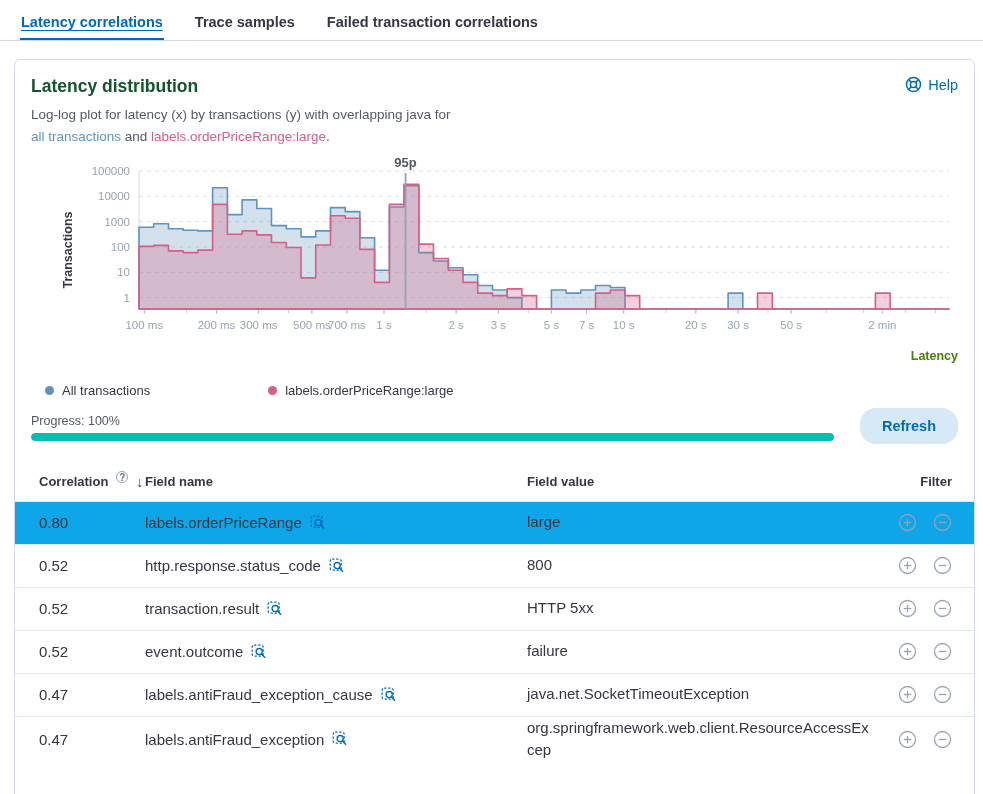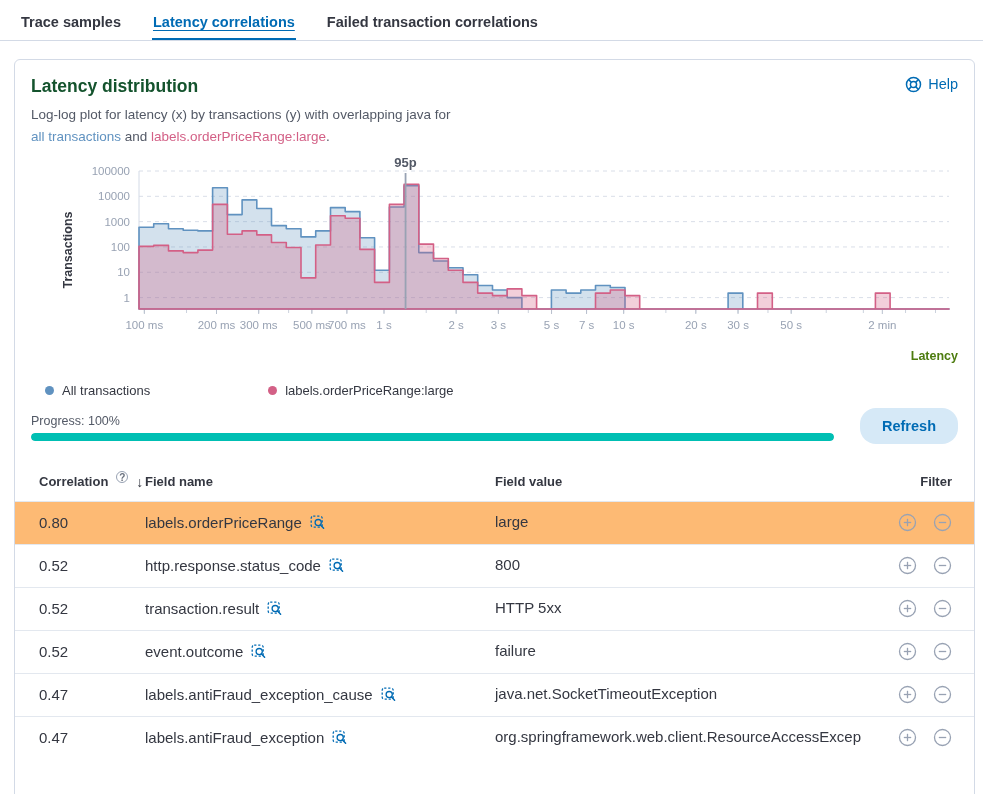--- a/index.html
+++ b/index.html
@@ -9,21 +9,21 @@
   
   .tabs { display:flex; gap:30px; padding:6px 20px 0 20px; border-bottom:1px solid #D3DAE6; }
   .tab { font-size:14.5px; font-weight:700; padding:8px 1px 10px 1px; cursor:pointer; color:#343741; }
   .tab.active { color:#006BB4; border-bottom:2.5px solid #006BB4; padding-bottom:7.5px; text-decoration:underline; text-underline-offset:3px; text-decoration-thickness:0; }
 
   
   .card { margin:18px 8px 0 14px; border:1px solid #D3DAE6; border-radius:6px;
           padding:16px 16px 0 16px; height:760px; }
   .card-head { display:flex; justify-content:space-between; align-items:flex-start; }
   .card-title { font-size:17.5px; font-weight:700; color:#14532d; }
-  .help-link { display:flex; align-items:flex-start; gap:6px; color:#006BB4; font-size:14.5px; cursor:pointer; }
+  .help-link { display:flex; align-items:center; gap:6px; color:#006BB4; font-size:14.5px; cursor:pointer; }
   .subtitle { margin-top:7px; font-size:13.5px; line-height:1.6; color:#535966; }
   .subtitle .lnk-all { color:#6092C0; cursor:pointer; }
   .subtitle .lnk-term { color:#D36086; cursor:pointer; }
 
   
   .chart-wrap { position:relative; margin-top:10px; padding-left:26px; }
   .y-axis-title { position:absolute; left:-18px; top:86px; transform:rotate(-90deg);
      font-size:12.5px; font-weight:700; color:#343741; width:110px; text-align:center; }
   .x-axis-title { text-align:right; font-size:12.5px; font-weight:700; color:#4d7c0f; margin:2px 0 0 60px; }
   .legend { display:flex; gap:118px; margin:20px 0 0 14px; }
@@ -38,40 +38,40 @@
   .progress-track { height:8px; border-radius:5px; background:#E9EDF3; overflow:hidden; }
   .progress-fill { height:100%; border-radius:5px; background:#00BFB3; }
   .refresh-btn { margin-left:26px; margin-bottom:-3px; background:#D6E9F7; color:#006BB4; font-weight:700;
      font-size:14.5px; border:none; border-radius:16px; padding:10px 22px; cursor:pointer;
      font-family:"Liberation Sans", sans-serif; }
 
   
   .table { margin:22px -16px 0 -16px; }
   .t-head { display:flex; align-items:center; padding:9px 16px; font-size:13px; font-weight:700; }
   .t-row { display:flex; align-items:center; padding:0 16px; border-top:1px solid #E3E8EF; font-size:15px; min-height:43px; }
-  .t-row.selected { background:#fdba74; }
+  .t-row.selected { background:#0ea5e9; }
   .c-corr { width:114px; padding-left:8px; }
-  .c-name { width:350px; display:flex; align-items:center; gap:8px; }
+  .c-name { width:382px; display:flex; align-items:center; gap:8px; }
   .c-value { flex:1; padding-right:12px; word-break:break-all; line-height:1.5; }
   .c-filter { width:72px; display:flex; gap:16px; justify-content:flex-end; padding-right:6px; }
   .t-head .c-filter { font-weight:700; }
   .t-head .c-corr { display:flex; align-items:flex-start; gap:8px; padding-left:8px; }
   .info-sup { font-size:10px; color:#69707D; border:1px solid #98A2B3; border-radius:50%;
       width:12px; height:12px; line-height:11px; text-align:center; display:inline-block; margin-top:-3px; }
   .sort-arrow { font-size:14px; color:#343741; margin-top:0px; }
   .icon-btn { width:19px; height:19px; cursor:pointer; display:inline-flex; }
   .inspect-btn { cursor:pointer; display:inline-flex; }
   svg text { font-family:"Liberation Sans", sans-serif; }
 </style>
 </head>
 <body>
 
 <nav class="tabs">
+  <div class="tab active">Latency correlations</div>
   <div class="tab">Trace samples</div>
-  <div class="tab active">Latency correlations</div>
   <div class="tab">Failed transaction correlations</div>
 </nav>
 
 <section class="card">
 
   <div class="card-head">
     <h2 class="card-title">Latency distribution</h2>
     <div class="help-link">
       <span style="display:inline-flex;">
         <svg width="17" height="17" viewBox="0 0 16 16" fill="none">

